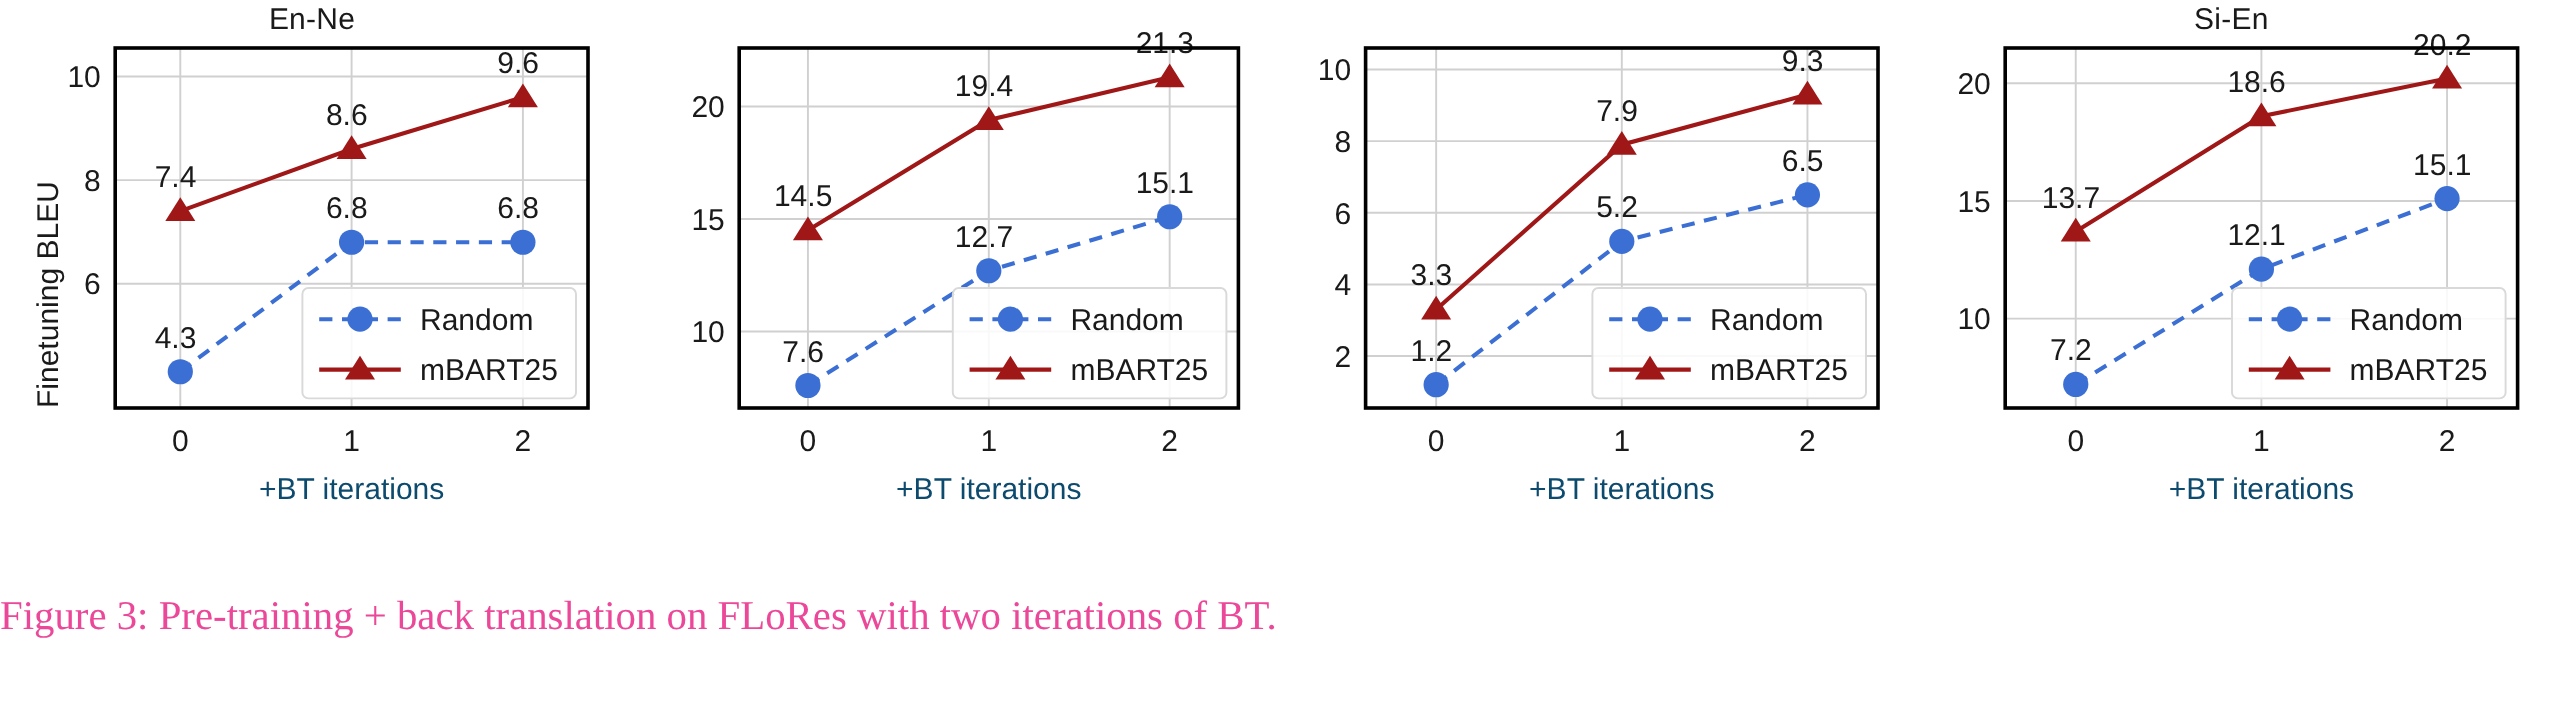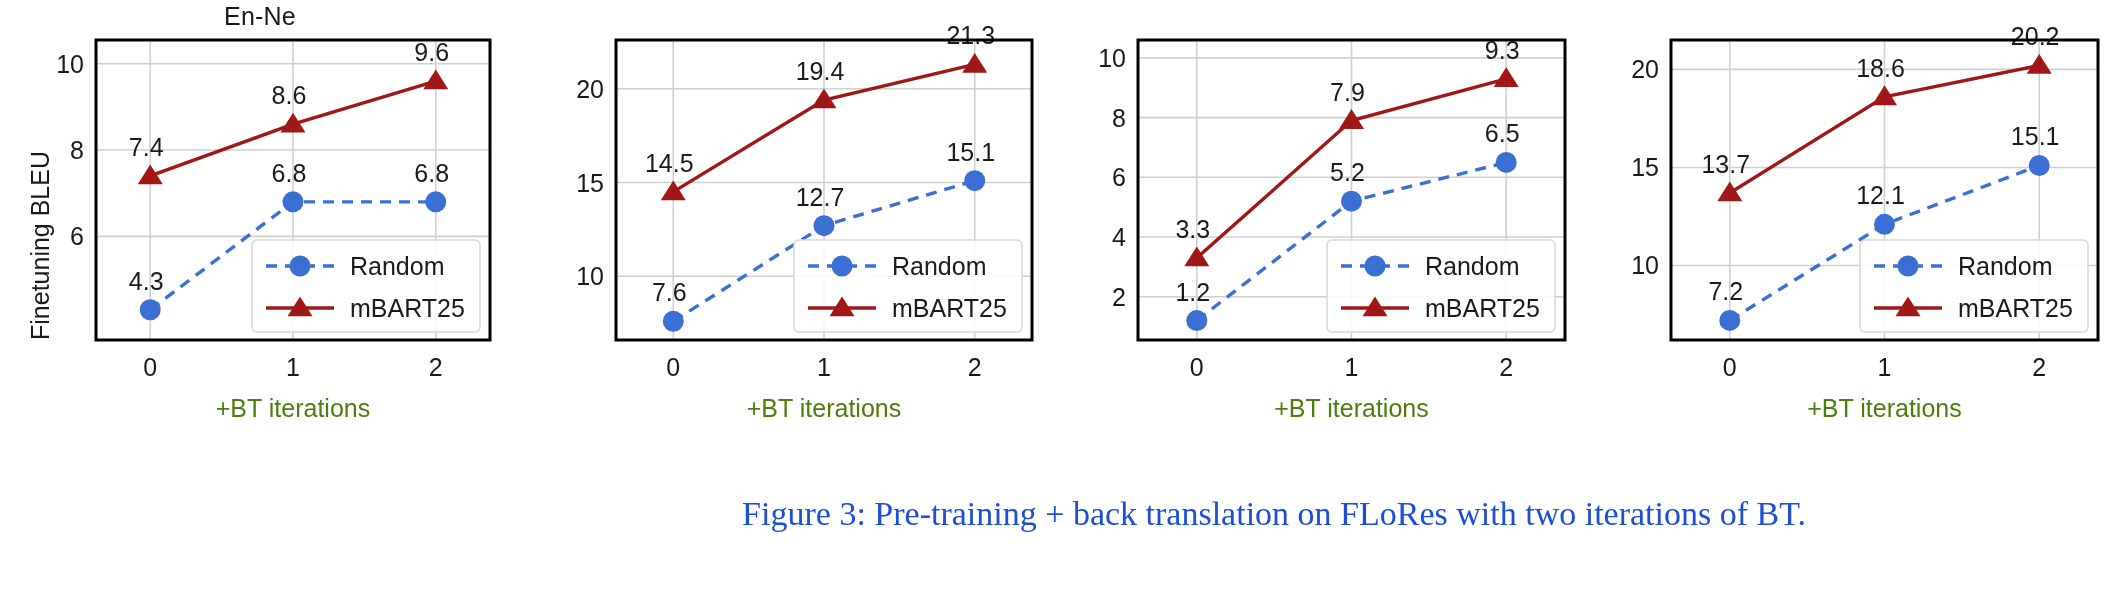--- a/index.html
+++ b/index.html
@@ -43,44 +43,43 @@
     position: absolute;
     font-size: 25px;
     color: #1a1a1a;
     transform-origin: 0 0;
     transform: rotate(-90deg);
     white-space: nowrap;
   }
   .xlabel {
     position: absolute;
     font-size: 25px;
-    color: #4d7c0f;
+    color: #0c4a6e;
     text-align: center;
     white-space: nowrap;
   }
   .plotsvg { position: absolute; left: 0; top: 0; }
   .tick-text {
     font-family: "Liberation Sans", sans-serif;
     font-size: 25px;
     fill: #1a1a1a;
   }
   .dlabel {
     font-family: "Liberation Sans", sans-serif;
     font-size: 25px;
     fill: #1a1a1a;
   }
   .caption {
     position: absolute;
     left: 0; right: 0;
     top: 495px;
-    text-align: right;
+    text-align: left;
     font-family: "Liberation Serif", serif;
     font-size: 34px;
-    color: #1d4ed8;
-    margin-left: 45px;
+    color: #ec4899;
   }
 </style>
 </head>
 <body>
 
 <div id="figure">
 
   <div id="panels">
       <div class="panel" style="width: 520px;">
         <div class="panel-title" style="width: 520px; top: 2px;">En-Ne</div>
@@ -208,20 +207,21 @@
             <circle cx="315" cy="266" r="10.5" fill="#3b6fd4"></circle>
             <text x="365" y="275" class="tick-text">Random</text>
             <line x1="281" x2="349" y1="308" y2="308" stroke="#a01717" stroke-width="3.4"></line>
             <polygon points="315,296.5 302.5,316.28 327.5,316.28" fill="#a01717"></polygon>
             <text x="365" y="317" class="tick-text">mBART25</text>
           </g>
         </svg>
         <div class="xlabel" style="left: 78px; width: 427px; top: 394px;">+BT iterations</div>
       </div>
       <div class="panel" style="width: 533px;">
+        <div class="panel-title" style="width: 533px; top: 2px;">Si-En</div>
         <svg width="533" height="470" class="plotsvg">
           <rect x="78" y="40" width="427" height="300" fill="#ffffff"></rect>
           <line x1="78" x2="505" y1="265.4901960784314" y2="265.4901960784314" stroke="#d0d0d0" stroke-width="1.6"></line>
           <line x1="78" x2="505" y1="167.45098039215685" y2="167.45098039215685" stroke="#d0d0d0" stroke-width="1.6"></line>
           <line x1="78" x2="505" y1="69.41176470588238" y2="69.41176470588238" stroke="#d0d0d0" stroke-width="1.6"></line>
           <line x1="136.78985507246375" x2="136.78985507246375" y1="40" y2="340" stroke="#d0d0d0" stroke-width="1.6"></line>
           <line x1="291.5" x2="291.5" y1="40" y2="340" stroke="#d0d0d0" stroke-width="1.6"></line>
           <line x1="446.21014492753625" x2="446.21014492753625" y1="40" y2="340" stroke="#d0d0d0" stroke-width="1.6"></line>
           <polyline points="136.78985507246375,320.3921568627451 291.5,224.31372549019608 446.21014492753625,165.49019607843138" fill="none" stroke="#3b6fd4" stroke-width="3.4" stroke-linecap="butt" stroke-dasharray="11,8"></polyline>
           <circle cx="136.78985507246375" cy="320.3921568627451" r="10.5" fill="#3b6fd4"></circle>

